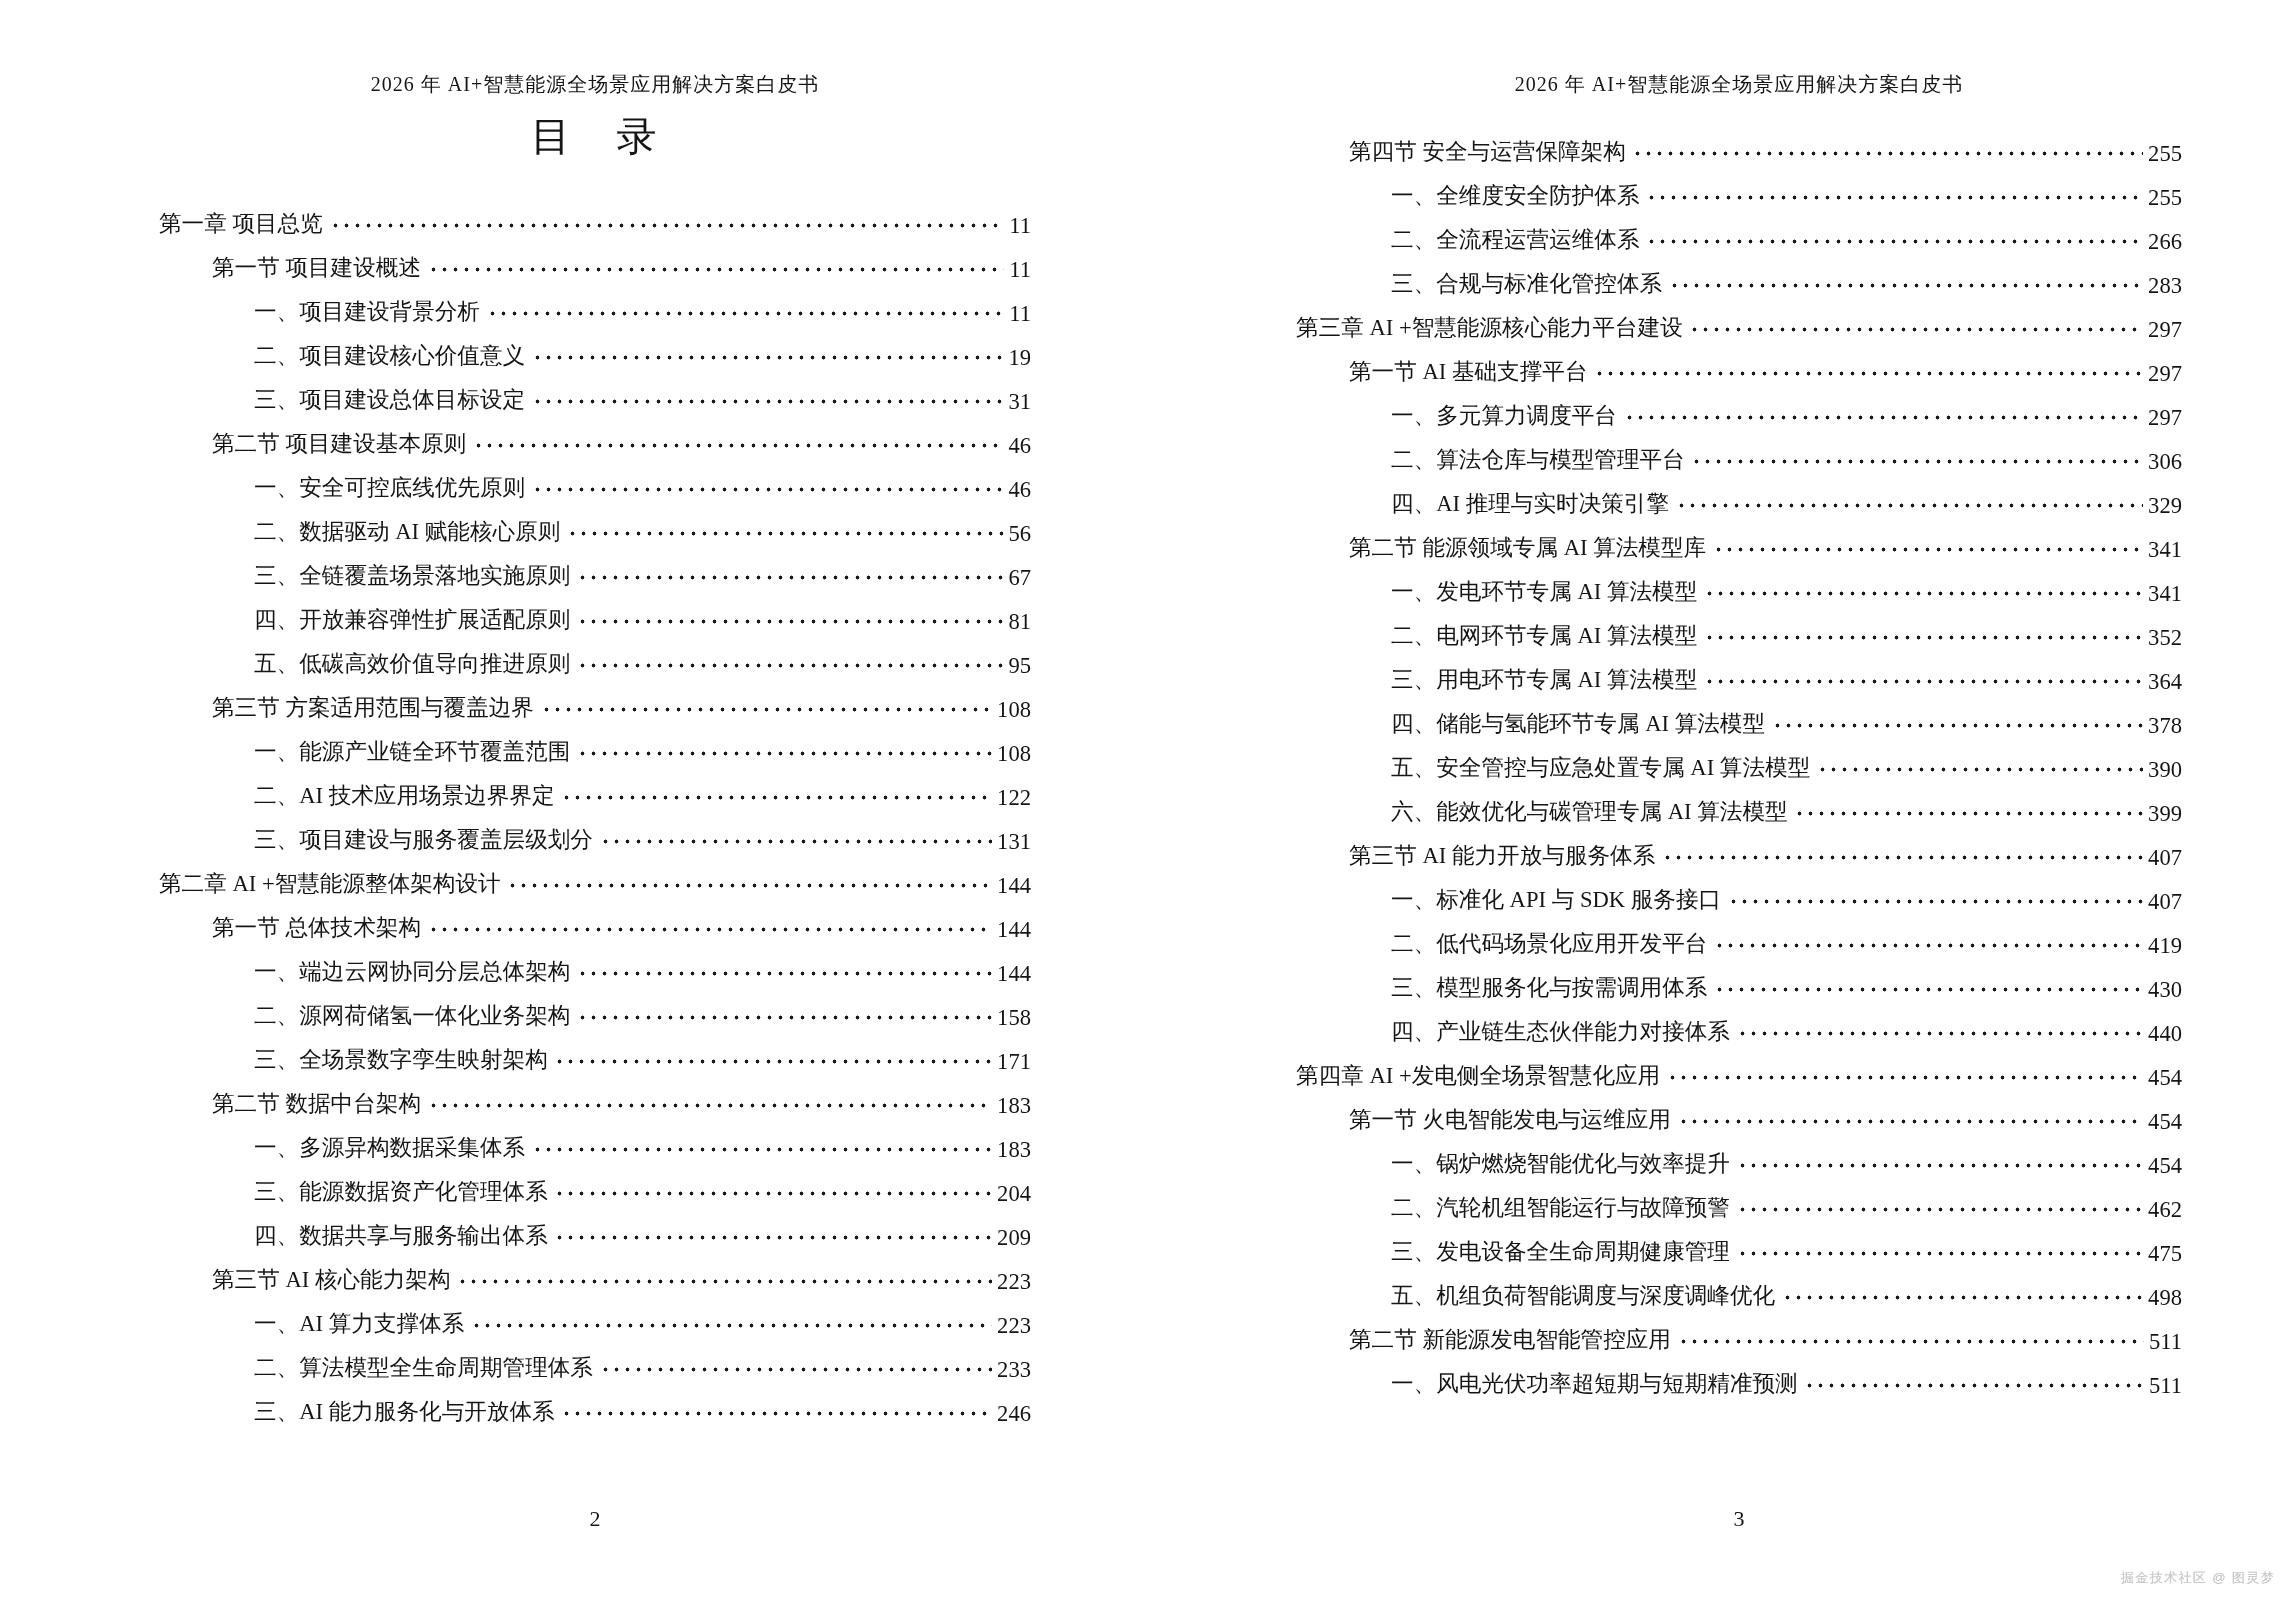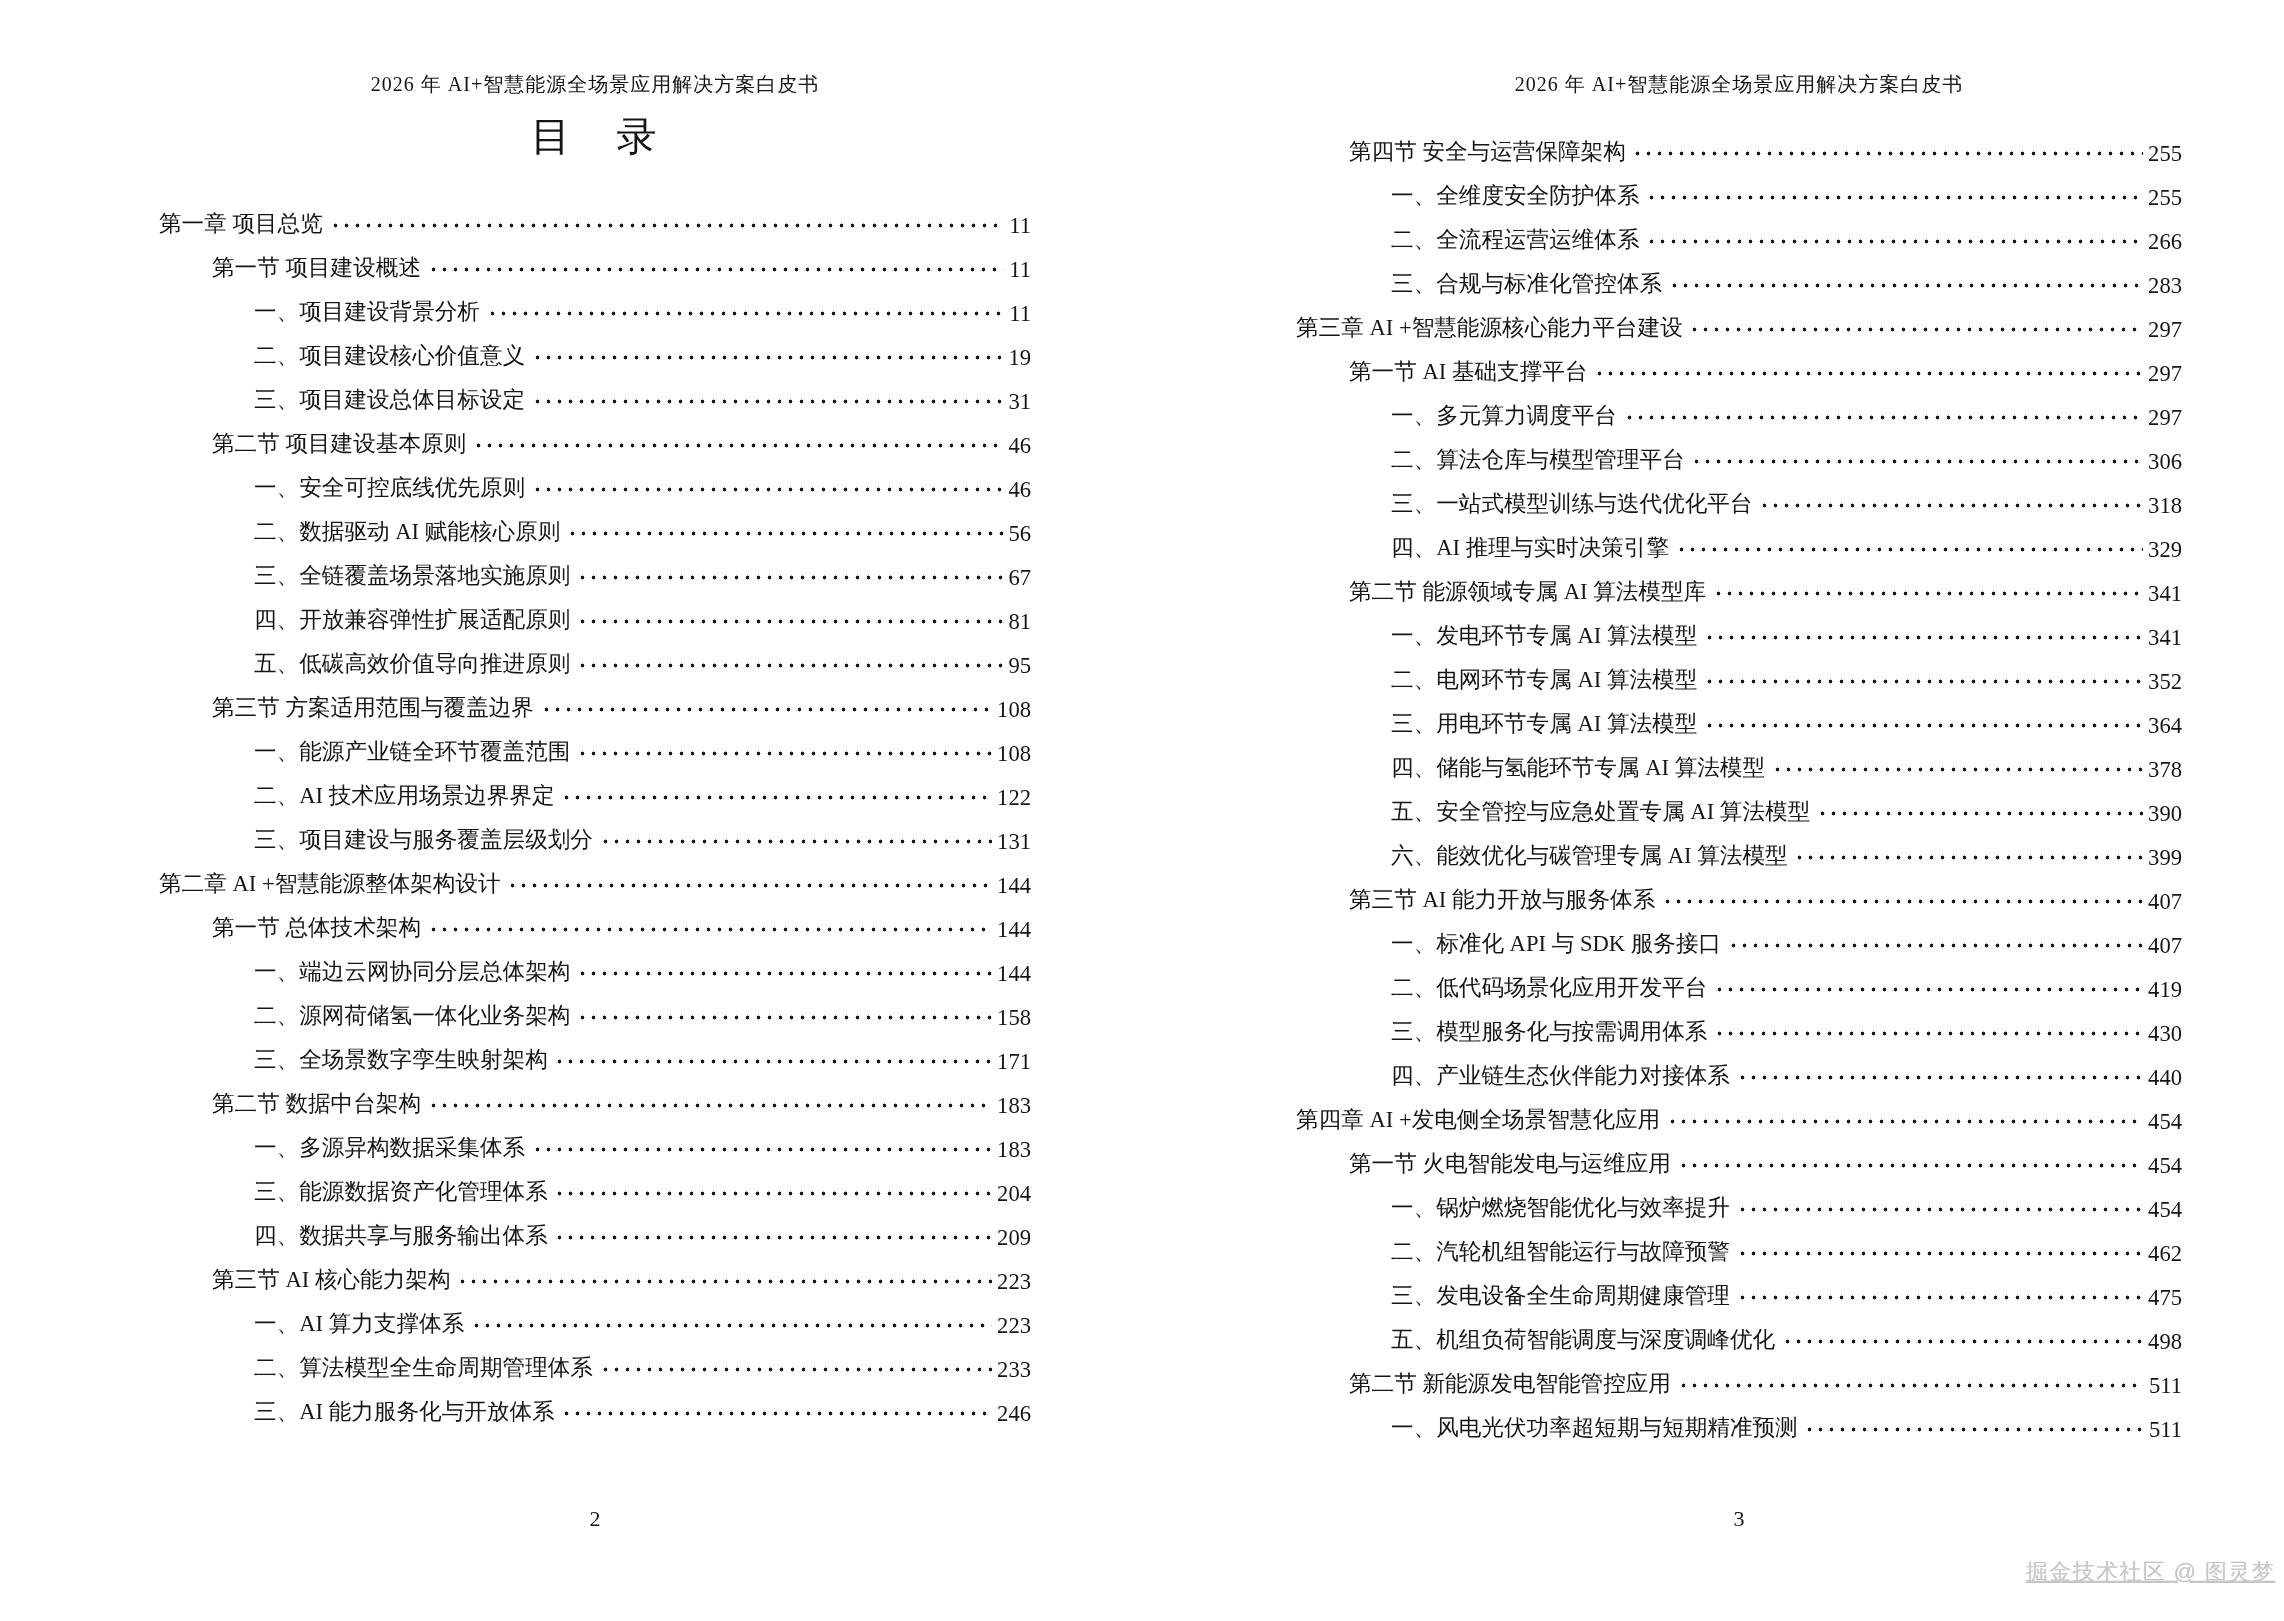--- a/index.html
+++ b/index.html
@@ -81,27 +81,26 @@
     left: 0;
     width: 100%;
     text-align: center;
     font-size: 22px;
   }
 
   .watermark {
     position: absolute;
     right: 8.7px;
     bottom: 35px;
-    font-size: 22px;
+    font-size: 13px;
     letter-spacing: 1.4px;
     color: #c6c6c6;
     text-shadow: 0.5px 0.5px 0.5px #ffffff, -0.5px -0.5px 0 rgba(130,130,130,0.30);
     font-family: "Liberation Sans", "DejaVu Sans", sans-serif;
     white-space: nowrap;
-    text-decoration: underline;
   }
 </style>
 </head>
 <body>
 
 <div class="page" id="page-left">
   <div class="doc-header">2026 年 AI+智慧能源全场景应用解决方案白皮书</div>
   <div class="toc-title">目　录</div>
   <div class="toc-list">
 
@@ -287,25 +286,20 @@
         <span class="toc-label">一、多元算力调度平台</span>
         <span class="toc-dots"></span>
         <span class="toc-page">297</span>
       </div>
       <div class="toc-row lvl3">
         <span class="toc-label">二、算法仓库与模型管理平台</span>
         <span class="toc-dots"></span>
         <span class="toc-page">306</span>
       </div>
       <div class="toc-row lvl3">
-        <span class="toc-label">三、一站式模型训练与迭代优化平台</span>
-        <span class="toc-dots"></span>
-        <span class="toc-page">318</span>
-      </div>
-      <div class="toc-row lvl3">
         <span class="toc-label">四、AI 推理与实时决策引擎</span>
         <span class="toc-dots"></span>
         <span class="toc-page">329</span>
       </div>
       <div class="toc-row lvl2">
         <span class="toc-label">第二节 能源领域专属 AI 算法模型库</span>
         <span class="toc-dots"></span>
         <span class="toc-page">341</span>
       </div>
       <div class="toc-row lvl3">

